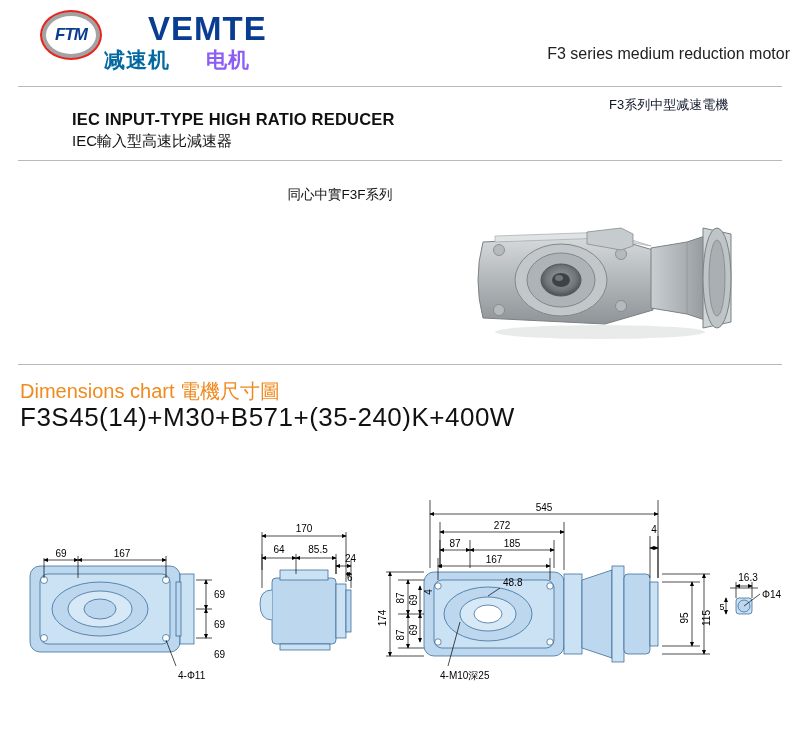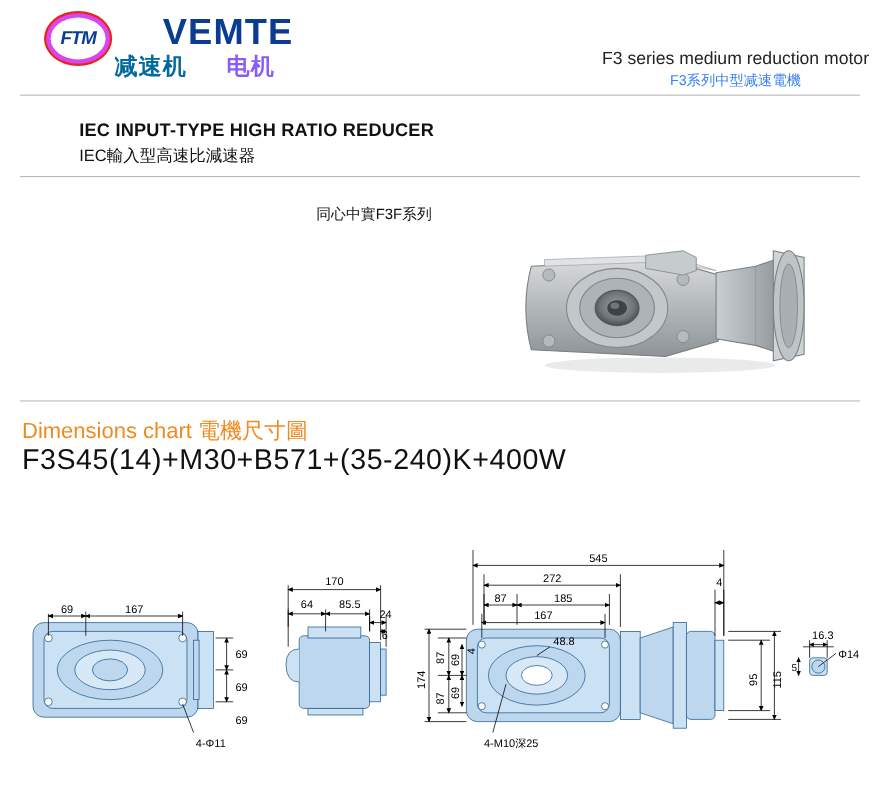--- a/index.html
+++ b/index.html
@@ -30,21 +30,21 @@
     width: 250px;
     height: 62px;
   }
   .logo-badge {
     position: absolute;
     left: 22px;
     top: 2px;
     width: 58px;
     height: 46px;
     border-radius: 50%;
-    background: #d946ef;
+    background: #a3a3a3;
     border: 2px solid #e8241c;
     display: flex;
     align-items: center;
     justify-content: center;
   }
   .logo-badge-inner {
     width: 50px;
     height: 38px;
     border-radius: 50%;
     background: #ffffff;
@@ -90,22 +90,23 @@
     top: 44px;
     text-align: center;
   }
   .header-right .en {
     font-size: 16px;
     color: #222;
     line-height: 20px;
   }
   .header-right .cn {
     font-size: 13px;
-    color: #3b82f6;
+    color: #0f172a;
     line-height: 17px;
+    margin-top: 32px;
   }
   .rule {
     position: absolute;
     left: 18px;
     width: 764px;
     height: 1px;
     background: #b9b9b9;
   }
   .rule.top { top: 86px; }
   .rule.mid { top: 160px; }

